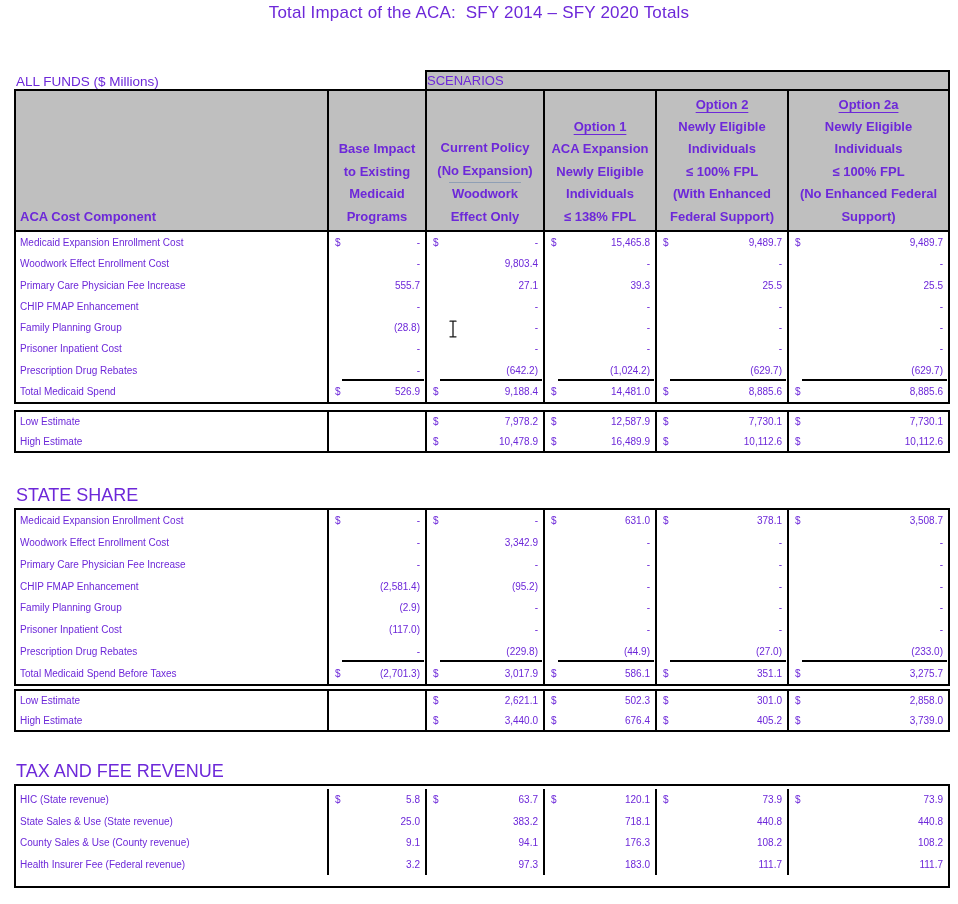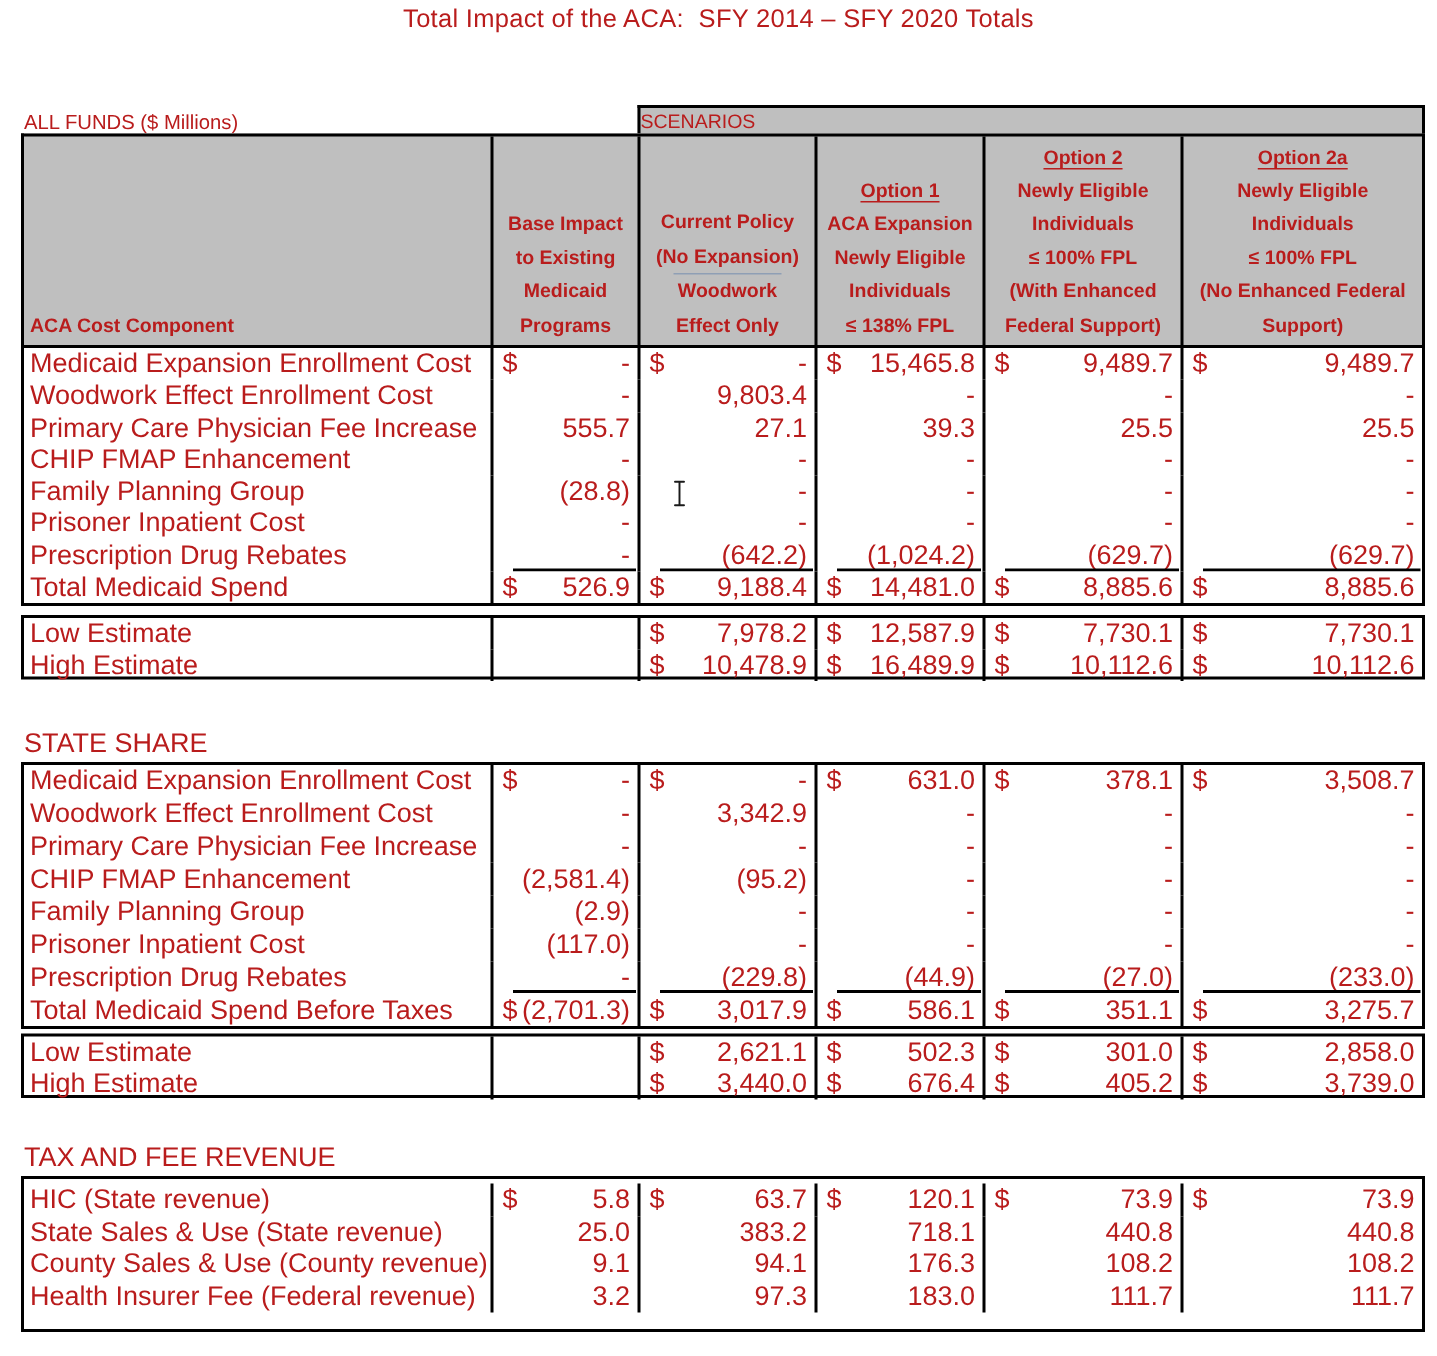--- a/index.html
+++ b/index.html
@@ -4,21 +4,21 @@
 <style>
   :root{
     --header-gray:#bfbfbf;
     --border-black:#000000;
     --woodwork-overline:#8f9fb5;
     --cols:311px 98px 118px 112px 132px 1fr;
   }
   *{box-sizing:border-box;}
   body{margin:0;background:#ffffff;}
   .page{position:relative;width:958px;height:904px;background:#fff;
-        font-family:"Liberation Sans",sans-serif;color:#b91c1c;overflow:hidden;padding-left:32px;}
+        font-family:"Liberation Sans",sans-serif;color:#6d28d9;overflow:hidden;padding-left:32px;}
   .title{position:absolute;top:3px;left:0;width:100%;text-align:center;
          font-size:17px;white-space:pre;letter-spacing:0.2px;}
   
   .strip{position:absolute;left:14px;top:70px;width:936px;height:19px;}
   .strip-label{position:absolute;left:2px;bottom:0;font-size:13.5px;}
   .scenarios{position:absolute;left:411px;top:0;width:525px;height:19px;
              background:var(--header-gray);border:2px solid var(--border-black);
              border-bottom:none;text-align:left;font-size:13px;line-height:17px;}
   
   .hdr{position:absolute;left:14px;top:89px;width:936px;height:141px;
@@ -30,21 +30,21 @@
   .hcell + .hcell{border-left:2px solid var(--border-black);}
   .hcell.first{align-items:flex-start;text-align:left;padding-left:4px;border-radius:10px;}
   .uline{text-decoration:underline;text-underline-offset:3px;}
   .overline{display:inline-block;border-top:1px solid var(--woodwork-overline);padding:0 3px;}
   
   .block{position:absolute;left:14px;width:936px;border:2px solid var(--border-black);background:#fff;}
   .rows{height:100%;display:grid;}
   .rows8{grid-template-rows:repeat(8,1fr);}
   .rows2{grid-template-rows:repeat(2,1fr);text-align:center;}
   .rows4{grid-template-rows:repeat(4,21.5px);padding-top:3px;}
-  .row{display:grid;grid-template-columns:var(--cols);font-size:18px;}
+  .row{display:grid;grid-template-columns:var(--cols);font-size:10px;}
   .cell{display:flex;align-items:center;overflow:hidden;}
   .cell + .cell{border-left:2px solid var(--border-black);}
   .lab{padding-left:4px;white-space:nowrap;}
   .num{padding:0 5px 0 6px;position:relative;}
   .num .val{margin-left:auto;white-space:nowrap;}
   .num .cur{white-space:nowrap;}
   .rule .num::after{content:"";position:absolute;left:13px;right:1px;bottom:0;
                     border-bottom:2px solid var(--border-black);}
   .seclabel{position:absolute;left:16px;font-size:18px;}
   .cursor{position:absolute;width:12px;height:18px;}

